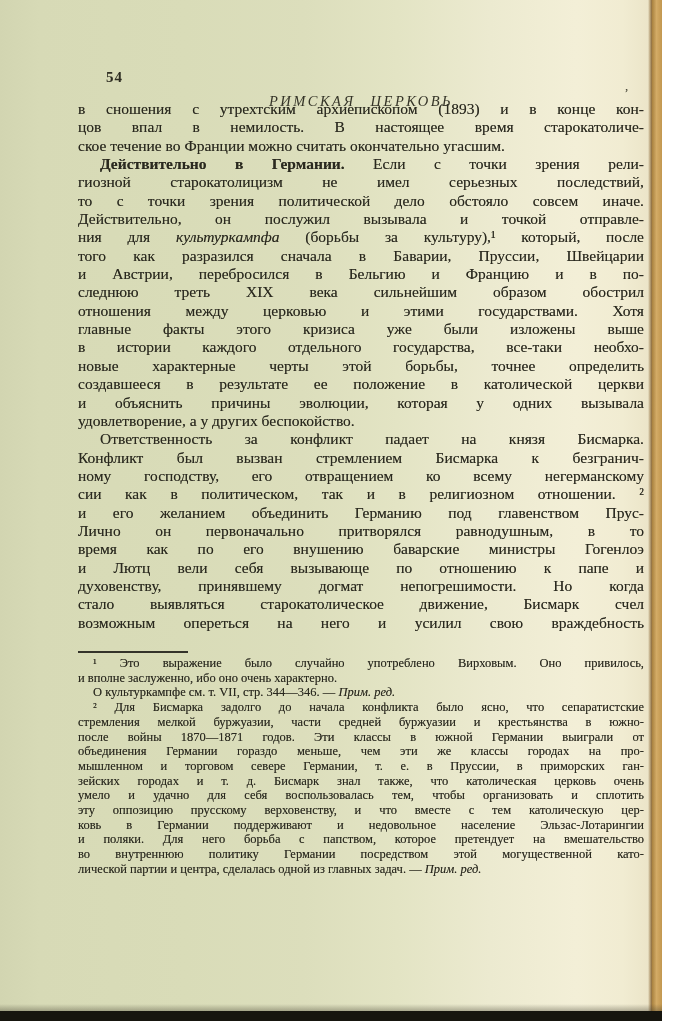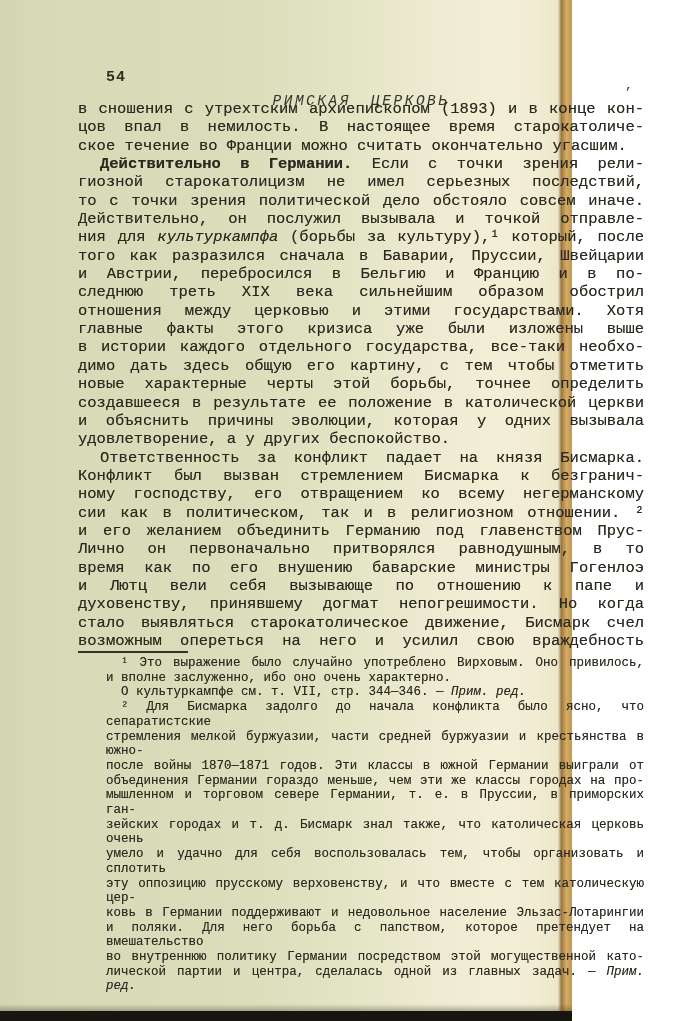--- a/index.html
+++ b/index.html
@@ -1,22 +1,22 @@
 <!DOCTYPE html>
 <html><head>
 <meta charset="utf-8">
 <style>
   html,body{margin:0;padding:0;}
   body{width:684px;height:1021px;overflow:hidden;}
   .page{
-    position:relative;width:572px;height:1021px;
+    position:relative;width:662px;height:1021px;
     background:linear-gradient(90deg,
       #d2d5b1 0%, #d7dab6 6%, #d9dcb8 28%, #dcdebc 46%,
       #e3e4c4 60%, #ecead0 74%, #f3efd7 87%, #f1ecd2 94%, #e9e1c4 100%);
-    font-family:Liberation Mono, monospace;
+    font-family:Liberation Serif, serif;
     color:#2a291f;
   }
   
   .edge-line{position:absolute;top:0;right:10px;width:4px;height:100%;
     background:linear-gradient(90deg, rgba(138,103,54,0) 0%, #8a6736 100%);}
   .edge-tan{position:absolute;top:0;right:0;width:10px;height:100%;
     background:linear-gradient(90deg,#a8813f 0%,#d3ab66 45%,#c2974f 100%);}
   
   .bottom-fade{position:absolute;left:0;bottom:10px;width:100%;height:7px;
     background:linear-gradient(180deg, rgba(58,55,38,0), rgba(58,55,38,0.35));}
@@ -35,21 +35,21 @@
   .indent{text-indent:22px;}
   .pend{text-align-last:left;}
   .line b{font-weight:700;}
   .line i, .fline i{font-style:italic;}
 
   .fn-rule{position:absolute;left:78px;top:651px;width:110px;height:1.5px;background:#34332a;}
 
   .footnotes{position:absolute;left:78px;top:656px;width:566px;
     font-size:12.5px;line-height:14.7px;
     text-shadow:0 0 0.4px rgba(42,41,31,0.5);}
-  .fline{text-align:justify;text-align-last:justify;margin-left:28px;}
+  .fline{text-align:justify;text-align-last:justify;}
   .findent{text-indent:15px;}
   .fend{text-align-last:left;}
 </style>
 </head>
 <body>
 
 <div class="page">
 
   <div class="edge-line"></div>
   <div class="edge-tan"></div>
@@ -73,21 +73,20 @@
       <span>ния для</span>
       <i>культуркампфа</i>
       <span>(борьбы за культуру),¹ который, после</span>
     </div>
     <div class="line">того как разразился сначала в Баварии, Пруссии, Швейцарии</div>
     <div class="line">и Австрии, перебросился в Бельгию и Францию и в по-</div>
     <div class="line">следнюю треть XIX века сильнейшим образом обострил</div>
     <div class="line">отношения между церковью и этими государствами. Хотя</div>
     <div class="line">главные факты этого кризиса уже были изложены выше</div>
     <div class="line">в истории каждого отдельного государства, все-таки необхо-</div>
-    <div class="line">димо дать здесь общую его картину, с тем чтобы отметить</div>
     <div class="line">новые характерные черты этой борьбы, точнее определить</div>
     <div class="line">создавшееся в результате ее положение в католической церкви</div>
     <div class="line">и объяснить причины эволюции, которая у одних вызывала</div>
     <div class="line pend">удовлетворение, а у других беспокойство.</div>
     <div class="line indent">Ответственность за конфликт падает на князя Бисмарка.</div>
     <div class="line">Конфликт был вызван стремлением Бисмарка к безгранич-</div>
     <div class="line">ному господству, его отвращением ко всему негерманскому</div>
     <div class="line">сии как в политическом, так и в религиозном отношении. ²</div>
     <div class="line">и его желанием объединить Германию под главенством Прус-</div>
     <div class="line">Лично он первоначально притворялся равнодушным, в то</div>

